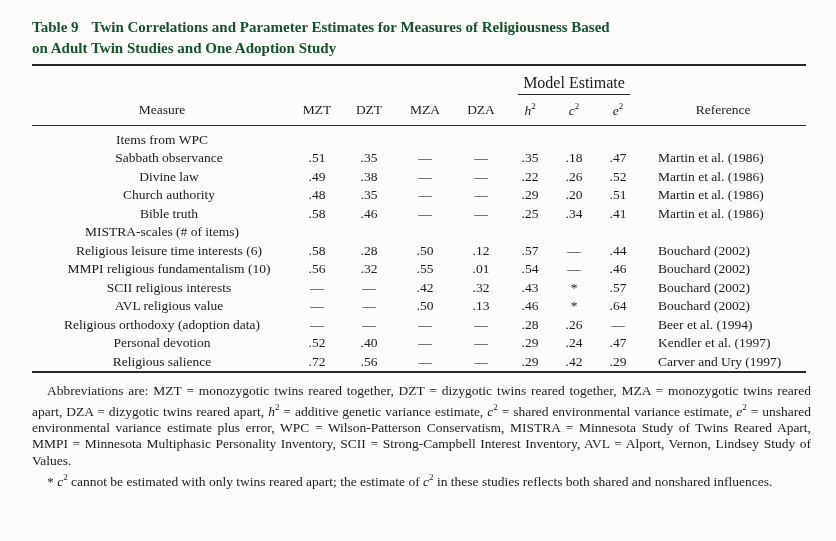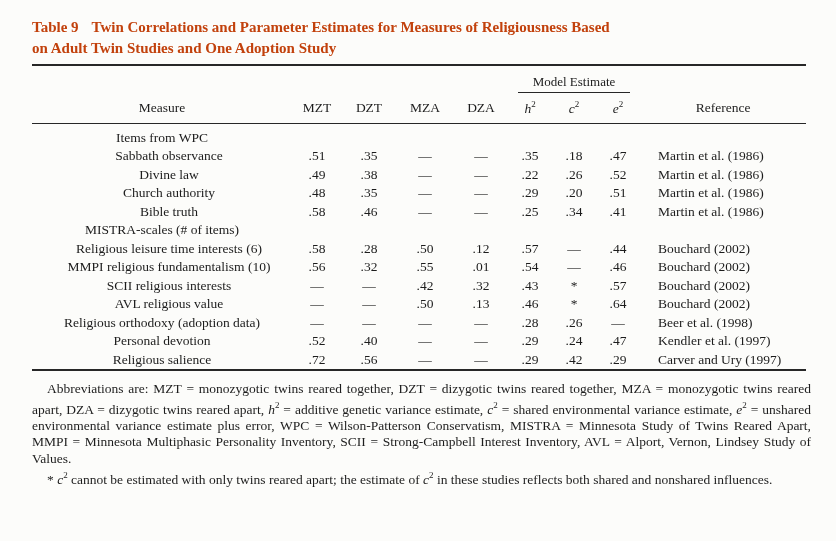--- a/index.html
+++ b/index.html
@@ -12,42 +12,42 @@
   }
   .page { position:relative; width:836px; height:541px; }
   .content { position:absolute; left:32px; top:0; width:774px; }
 
   
   .caption {
     padding-top:17px;
     font-weight:bold;
     font-size:15px;
     line-height:21px;
-    color:#c2410c;
+    color:#14532d;
   }
   .caption .tnum { margin-right:13px; }
 
   
   table.maintbl {
     width:774px;
     border-collapse:collapse;
     table-layout:fixed;
     margin-top:5px;
     border-top:2px solid #272727;
     border-bottom:2px solid #272727;
     font-size:13.5px;
   }
   thead th { font-weight:normal; }
   tr.spanner-row th { padding-top:8px; vertical-align:bottom; }
   .spanner-label {
     text-align:center;
     padding-bottom:2px;
     margin:0 10px;
     border-bottom:1.5px solid #272727;
-    font-size:13px;
+    font-size:16px;
   }
   tr.cols-row th {
     border-bottom:1.5px solid #272727;
     padding:6px 0 6px 0;
     text-align:center;
     font-size:13.5px;
   }
   tr.cols-row th.h-ital { font-style:italic; }
   tr.cols-row th sup { font-style:normal; font-size:9px; vertical-align:super; }
 
@@ -232,21 +232,21 @@
           </tr>
           <tr>
             <td class="c-measure">Religious orthodoxy (adoption data)</td>
             <td class="c-num">—</td>
             <td class="c-num">—</td>
             <td class="c-num">—</td>
             <td class="c-num">—</td>
             <td class="c-num">.28</td>
             <td class="c-num">.26</td>
             <td class="c-num">—</td>
-            <td class="c-ref">Beer et al. (1998)</td>
+            <td class="c-ref">Beer et al. (1994)</td>
           </tr>
           <tr>
             <td class="c-measure">Personal devotion</td>
             <td class="c-num">.52</td>
             <td class="c-num">.40</td>
             <td class="c-num">—</td>
             <td class="c-num">—</td>
             <td class="c-num">.29</td>
             <td class="c-num">.24</td>
             <td class="c-num">.47</td>

